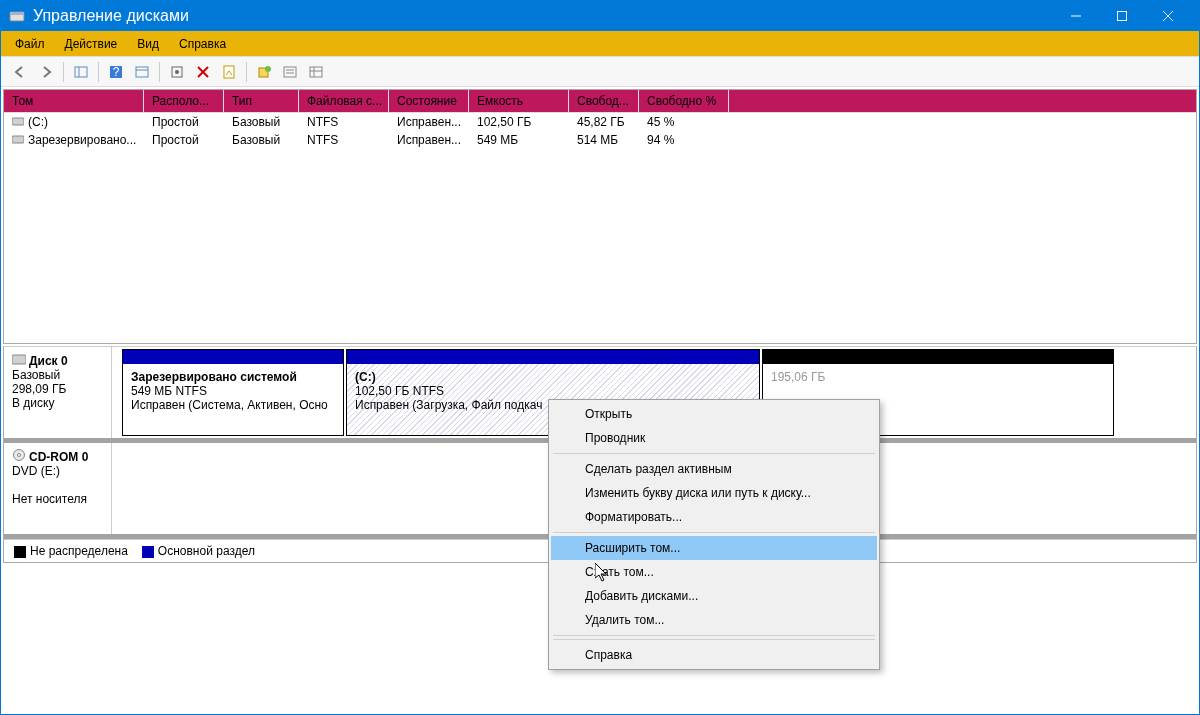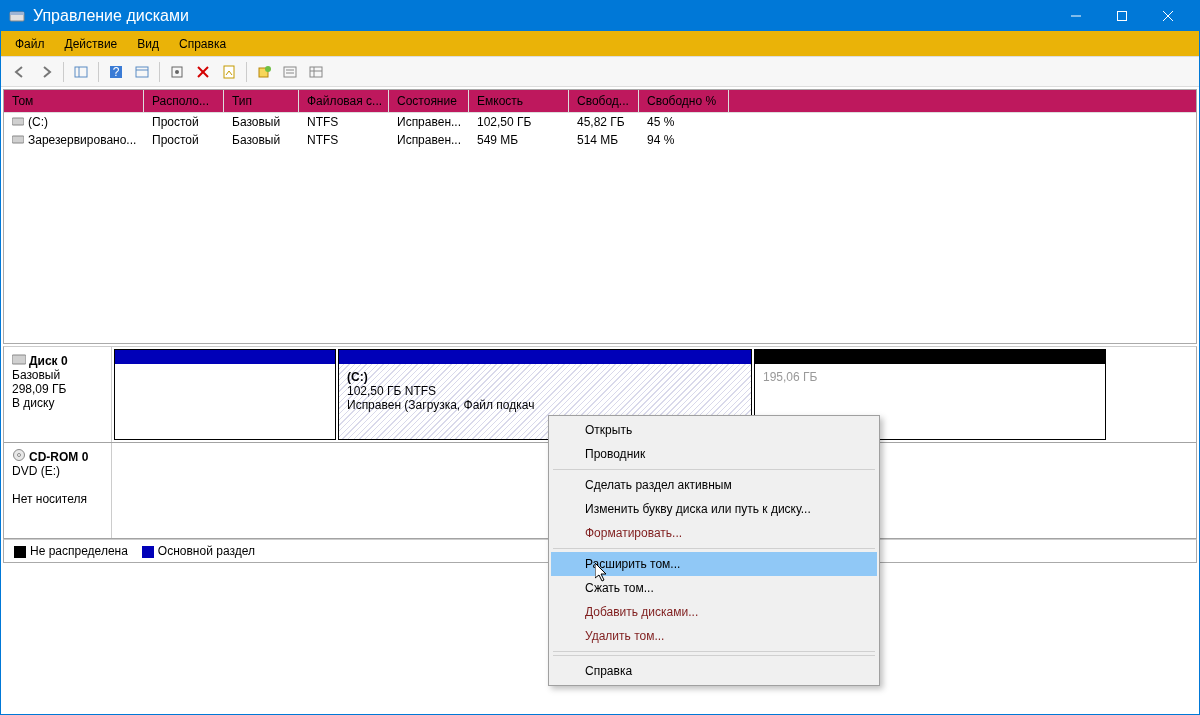--- a/index.html
+++ b/index.html
@@ -16,39 +16,39 @@
 .tool-sep { width:1px; height:20px; background:#ccc; margin:0 4px; }
 .table-wrap { border: 1px solid #aaa; margin: 2px; }
 .table-header { display: flex; background: #be185d; border-bottom: 1px solid #ddd; }
 .th { padding: 4px 8px; border-right: 1px solid #ddd; font-size: 12px; text-align:left; white-space:nowrap; overflow:hidden; }
 .table-body { height: 230px; background:#fff; }
 .table-row { display: flex; padding: 0; }
 .td { padding: 2px 8px; font-size: 12px; white-space:nowrap; overflow:hidden; }
 .td-icon { width:12px; height:10px; display:inline-block; margin-right:4px; }
 .col0{width:140px}.col1{width:80px}.col2{width:75px}.col3{width:90px}.col4{width:80px}.col5{width:100px}.col6{width:70px}.col7{width:90px}
 .disk-panel { border-top: 1px solid #ccc; border-left:1px solid #aaa; border-right:1px solid #aaa; margin:0 2px;}
-.disk-row { display: flex; border-bottom: 1px solid #a3a3a3; min-height: 96px; }
+.disk-row { display: flex; border-bottom: 5px solid #a3a3a3; min-height: 96px; gap: 8px; }
 .disk-info { width: 108px; padding: 6px 8px; border-right: 1px solid #ccc; font-size: 12px; }
 .disk-info .disk-icon { display:inline-block; width:14px; height:12px; margin-right:3px; }
 .disk-info .name { font-weight: bold; }
 .disk-parts { flex: 1; display: flex; padding: 2px; gap:2px; }
 .part { border: 1px solid #000; display:flex; flex-direction:column; }
 .part-header { height: 14px; }
 .part-header.blue { background: #0000b8; }
 .part-header.black { background: #000; }
 .part-body { padding: 6px 8px; font-size: 12px; flex:1; background:#fff; position:relative; }
 .part-body.hatched::before { content:''; position:absolute; inset:0; background: repeating-linear-gradient(135deg, transparent 0, transparent 3px, rgba(0,0,120,0.15) 3px, rgba(0,0,120,0.15) 4px); pointer-events:none;}
 .part-body .pname { font-weight: bold; }
 .part-body.dim { color:#999; }
 .cdrom-body { flex:1; padding:6px 8px; background:#fff;}
 .legend { padding: 4px 10px; border-top:1px solid #ccc; display:flex; gap:14px; align-items:center; border-left:1px solid #aaa; border-right:1px solid #aaa; border-bottom:1px solid #aaa; margin:0 2px 2px 2px; font-size:12px; background:#fff;}
 .legend .sw { width:12px; height:12px; display:inline-block; margin-right:4px; vertical-align:middle;}
-.context-menu { position: absolute; left: 547px; top: 414px; width: 332px; background: #f0f0f0; border: 1px solid #a0a0a0; box-shadow: 3px 3px 6px rgba(0,0,0,0.25); padding: 2px; z-index: 100; }
+.context-menu { position: absolute; left: 547px; top: 398px; width: 332px; background: #f0f0f0; border: 1px solid #a0a0a0; box-shadow: 3px 3px 6px rgba(0,0,0,0.25); padding: 2px; z-index: 100; }
 .ctx-item { padding: 5px 12px 5px 34px; font-size: 12px; color:#000;}
-.ctx-item.disabled { color: #7f1d1d; }
+.ctx-item.disabled { color: #000000; }
 .ctx-item.hover { background: #90c8f6; }
 .ctx-sep { height:1px; background:#d0d0d0; margin:3px 2px; }
 .cursor { position:absolute; left:594px; top:562px; z-index:200; pointer-events:none;}
 svg { display:block; }
 </style>
 </head>
 <body>
 
 <div class="title-bar">
   <span class="icon">
@@ -203,20 +203,25 @@
         <div><span class="disk-icon"><svg width="14" height="12">
               <rect x="0" y="2" width="14" height="9" rx="1" fill="#d0d0d0" stroke="#888"></rect>
             </svg></span><span class="name">Диск 0</span></div>
         <div>Базовый</div>
         <div>298,09 ГБ</div>
         <div>В диску</div>
       </div>
       <div class="disk-parts">
         <div class="part" style="width: 222px;">
           <div class="part-header blue"></div>
+          <div class="part-body">
+            <div class="pname">Зарезервировано системой</div>
+            <div>549 МБ NTFS</div>
+            <div>Исправен (Система, Активен, Осно</div>
+          </div>
         </div>
         <div class="part" style="width: 414px;">
           <div class="part-header blue"></div>
           <div class="part-body hatched">
             <div class="pname">(C:)</div>
             <div>102,50 ГБ NTFS</div>
             <div>Исправен (Загрузка, Файл подкач</div>
           </div>
         </div>
         <div class="part" style="width: 352px;">

